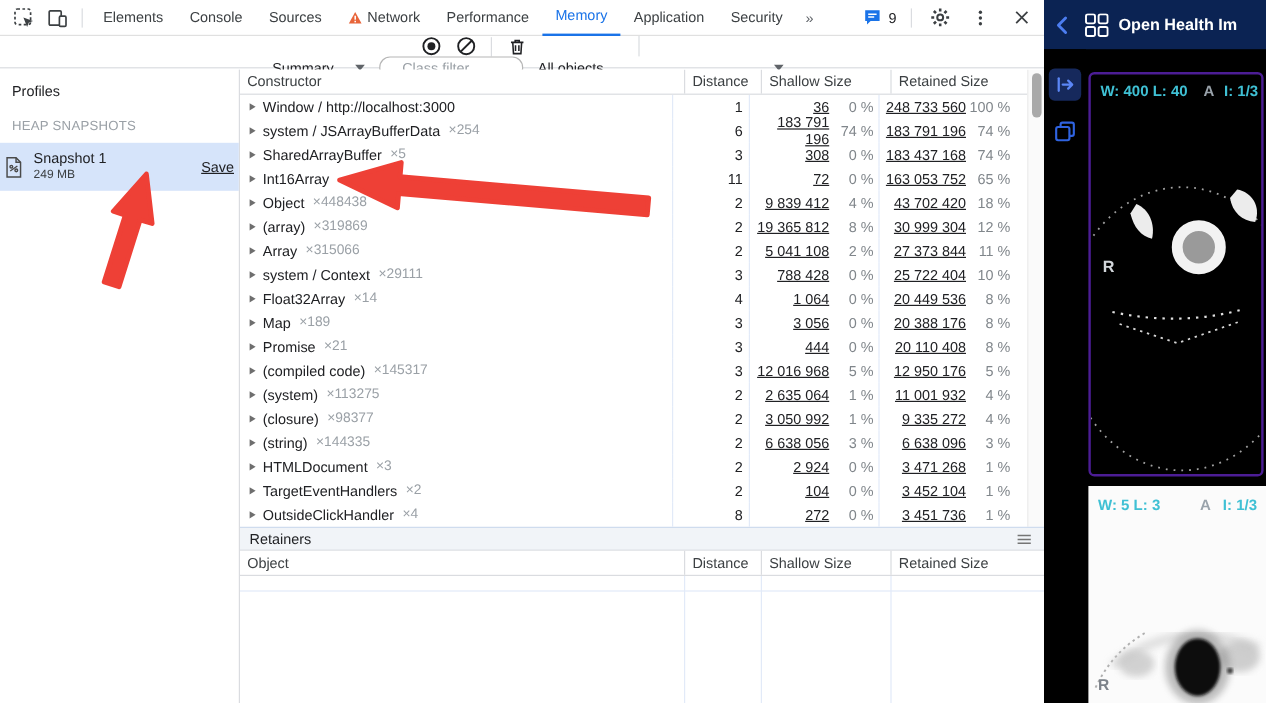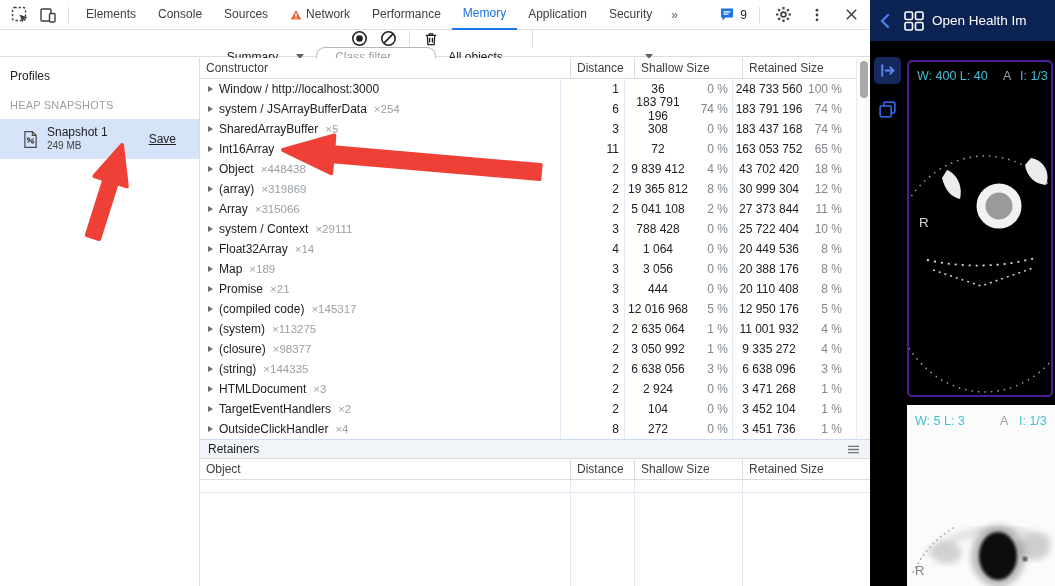--- a/index.html
+++ b/index.html
@@ -30,21 +30,21 @@
   .dd-scope { width:205px; justify-content:space-between; }
   .class-filter { width:120px; height:19px; border:1px solid #b6b6b6; border-radius:9px; font-size:12px; padding:0 18px; color:#202124; outline:none; font-family:inherit; }
   .class-filter::placeholder { color:#9aa0a6; }
 
   .dt-body { position:absolute; left:0; top:58px; right:0; bottom:0; display:flex; }
 
   
   .sidebar { width:200px; border-right:1px solid #dadce0; background:#fff; }
   .profiles-label { font-size:12px; color:#202124; padding:11px 0 0 10px; }
   .heap-label { font-size:11px; color:#9aa0a6; padding:16px 0 0 10px; letter-spacing:.2px; }
-  .snapshot-item { margin-top:8px; height:40px; background:#d6e4fa; display:flex; align-items:center; padding:0 23px; }
+  .snapshot-item { margin-top:8px; height:40px; background:#d6e4fa; display:flex; align-items:center; padding:0 4px; }
   .snap-text { margin-left:9px; display:flex; flex-direction:column; line-height:1.25; }
   .snap-name { font-size:12px; color:#202124; }
   .snap-size { font-size:10px; color:#3c4043; }
   .save-link { margin-left:auto; font-size:12px; color:#202124; text-decoration:underline; cursor:pointer; }
 
   
   .main { flex:1; position:relative; background:#fff; overflow:hidden; }
   .grid-header { height:21px; display:flex; align-items:center; border-bottom:1px solid #dadce0; padding-right:14px; background:#fff; }
   .gh-cell { font-size:12px; color:#3c4043; padding-left:6px; height:100%; display:flex; align-items:center; }
   .col-name { flex:1; }
@@ -54,38 +54,38 @@
 
   .grid-body { height:360px; overflow:hidden; padding-right:24px; }
   .grid-row { height:20px; display:flex; align-items:center; }
   .cell { height:100%; display:flex; align-items:center; font-size:12px; color:#202124; }
   .c-name { flex:1; padding-left:6px; overflow:hidden; white-space:nowrap; }
   .tri { width:0; height:0; border-left:5px solid #6e6e6e; border-top:3.5px solid transparent; border-bottom:3.5px solid transparent; margin:0 6px 0 2px; flex:none; }
   .ccount { color:#9aa0a6; font-size:11.5px; margin-left:7px; }
   .c-dist { width:64px; justify-content:flex-end; padding-right:5px; border-left:1px solid #e2eaf8; }
   .c-size { width:108px; border-left:1px solid #e2eaf8; padding-right:4px; }
   .c-size2 { width:114px; border-left:1px solid #e2eaf8; padding-right:4px; }
-  .num { flex:1; text-align:center; }
+  .num { flex:1; text-align:right;text-decoration:underline; }
   .pct { width:37px; text-align:right; color:#80868b; }
 
   
   .scrollbar { position:absolute; top:0; right:0; width:14px; height:381px; background:#fafafa; border-left:1px solid #ececec; }
   .scroll-thumb { position:absolute; left:3px; top:3px; width:8px; height:37px; border-radius:4px; background:#a9a9a9; }
 
   
   .retainers { position:absolute; left:0; right:0; top:381px; bottom:0; }
   .ret-title { height:20px; background:#f1f4f8; border-top:1px solid #cfdcee; border-bottom:1px solid #dadce0; display:flex; align-items:center; padding:0 10px 0 8px; }
   .ret-title span { font-size:12px; color:#202124; }
   .ret-menu { margin-left:auto; display:flex; align-items:center; }
   .ret-body { position:absolute; left:0; right:0; top:41px; bottom:0; }
   .vline { position:absolute; top:0; bottom:0; width:1px; background:#e2eaf8; }
   .hline { position:absolute; left:0; right:0; top:12px; height:1px; background:#e2eaf8; }
 
   
-  .viewer { position:absolute; left:870px; top:0; width:185px; height:586px; background:#000; overflow:hidden; }
+  .viewer { position:absolute; left:870px; top:0; width:185px; height:586px; background:#000; overflow:hidden;font-weight:bold; }
   .viewer-header { position:absolute; left:0; top:0; width:100%; height:41px; background:#0b2353; display:flex; align-items:center; }
   .vh-back { width:20px; height:20px; margin-left:6px; }
   .vh-grid { width:20px; height:20px; margin-left:8px; }
   .vh-title { margin-left:8px; font-size:13.5px; color:#fff; white-space:nowrap; }
 
   .strip { position:absolute; left:0; top:41px; width:35px; bottom:0; background:#000; }
   .strip-btn { position:absolute; left:4px; top:16px; width:27px; height:27px; border-radius:5px; background:#16295c; display:flex; align-items:center; justify-content:center; }
   .strip-icon2 { position:absolute; left:7px; top:58px; width:21px; height:21px; }
 
   .vp1 { position:absolute; left:37px; top:60px; width:146px; height:337px; background:#000; border:2px solid #4c1d95; border-radius:5px; overflow:hidden; }

